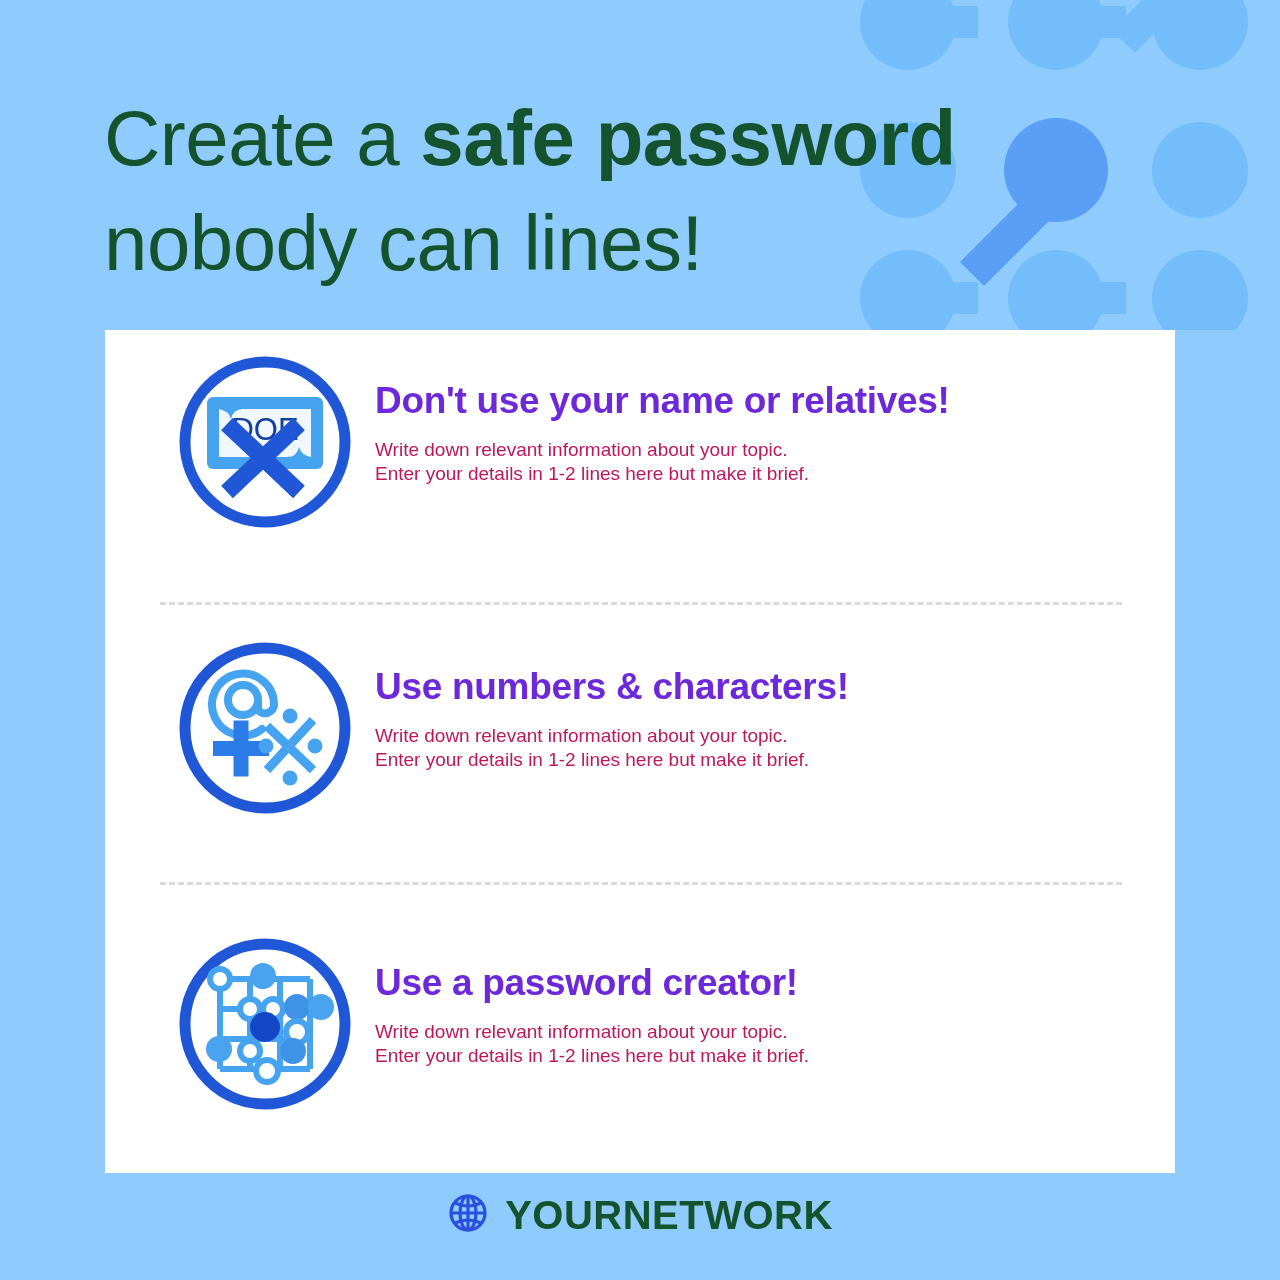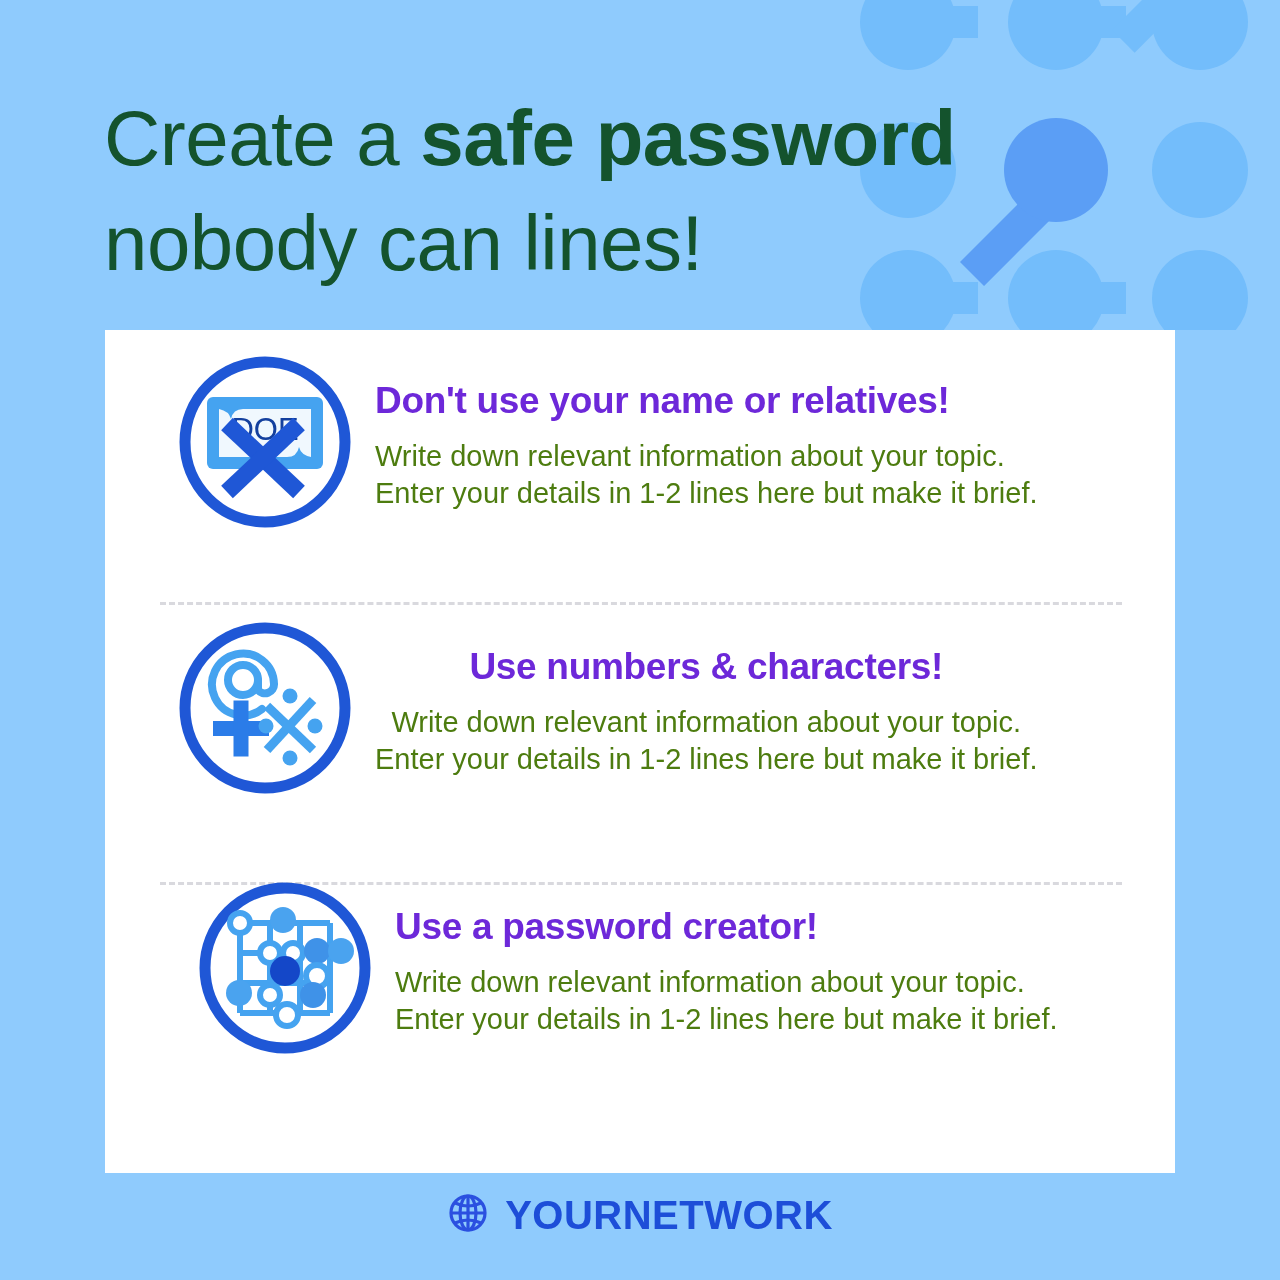--- a/index.html
+++ b/index.html
@@ -32,62 +32,62 @@
     position:absolute;left:105px;top:330px;
     width:1070px;height:843px;
     background:#ffffff;
   }
 
   .row{
     position:absolute;left:0;width:100%;
     display:flex;align-items:flex-start;
   }
   .row-1{top:22px;}
-  .row-2{top:288px;text-align:center;}
-  .row-3{top:548px;padding-left:20px;}
+  .row-2{top:308px;}
+  .row-3{top:604px;}
 
   .icon-wrap{
     width:180px;height:180px;margin-left:70px;margin-right:20px;
     flex:0 0 180px;
     display:flex;align-items:center;justify-content:center;
   }
   .icon-wrap svg{display:block;}
 
   .text-col{padding-top:28px;}
   .item-title{
     color:#6d28d9;
     font-size:37px;
     font-weight:700;
     letter-spacing:-0.3px;
     margin:0 0 16px 0;
     white-space:nowrap;
   }
   .item-desc{
-    color:#4d7c0f;
-    font-size:29px;
+    color:#be185d;
+    font-size:19px;
     font-weight:400;
     line-height:1.26;
     margin:0;
     white-space:nowrap;
   }
 
   .divider{
     position:absolute;left:55px;width:962px;height:0;
     border-top:3px dashed #d9d9de;
   }
   .divider-1{top:272px;}
   .divider-2{top:552px;}
 
   
   #footer{
     position:absolute;left:0;top:1192px;width:100%;
     display:flex;align-items:center;justify-content:center;gap:16px;
   }
   #footer .brand{
-    color:#1d4ed8;
+    color:#14532d;
     font-size:40px;
     font-weight:700;
     letter-spacing:0.5px;
   }
 </style>
 </head>
 <body>
 
 <div id="bg-decor">
   <svg width="420" height="330" viewBox="0 0 420 330" xmlns="http://www.w3.org/2000/svg">

